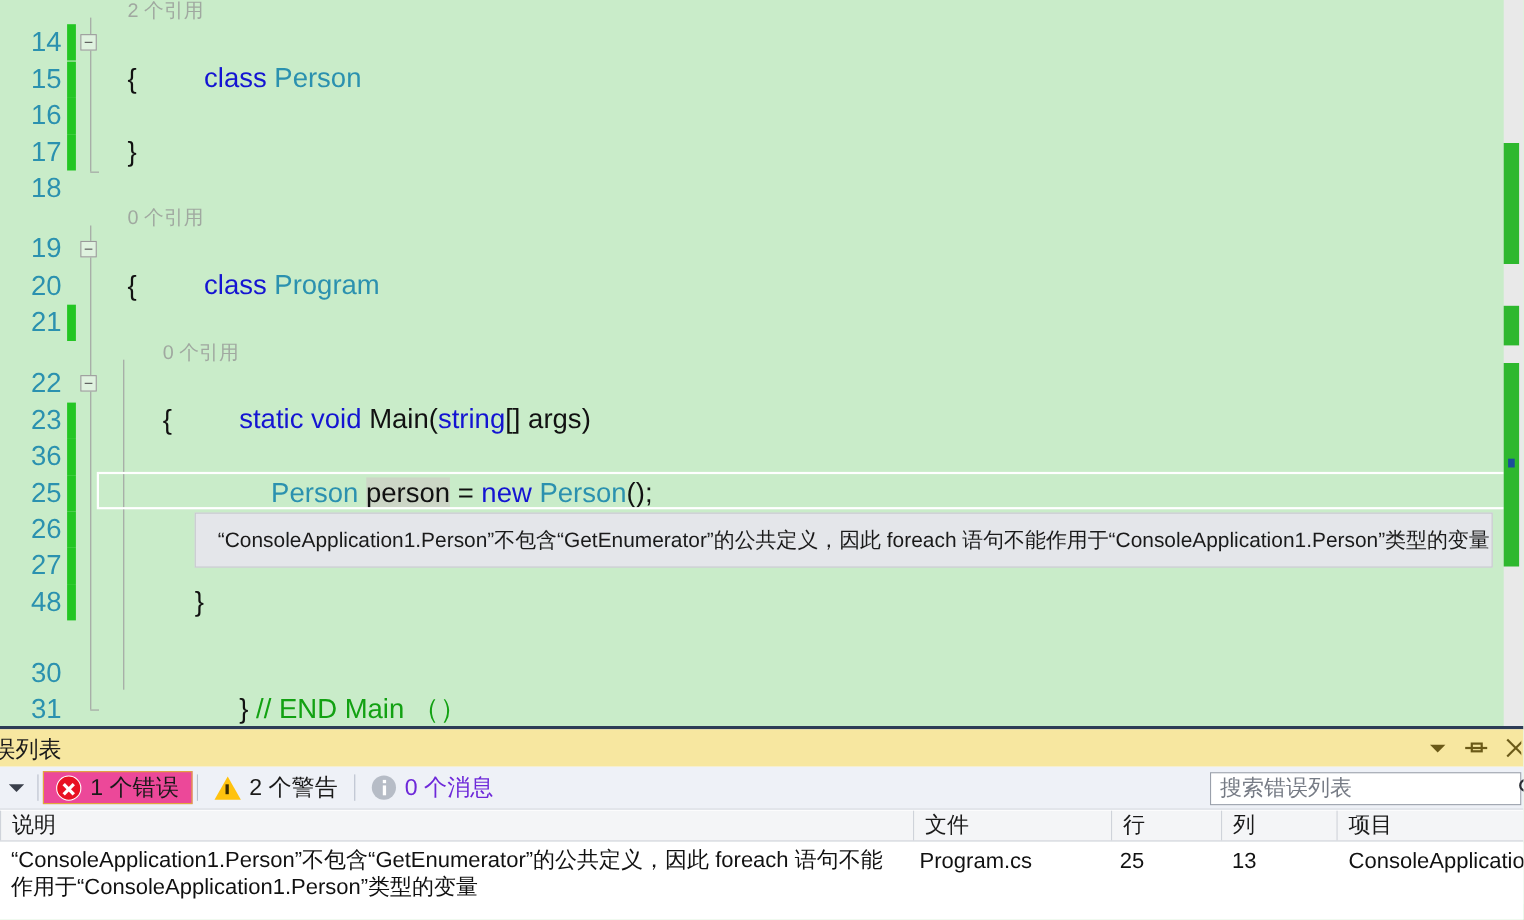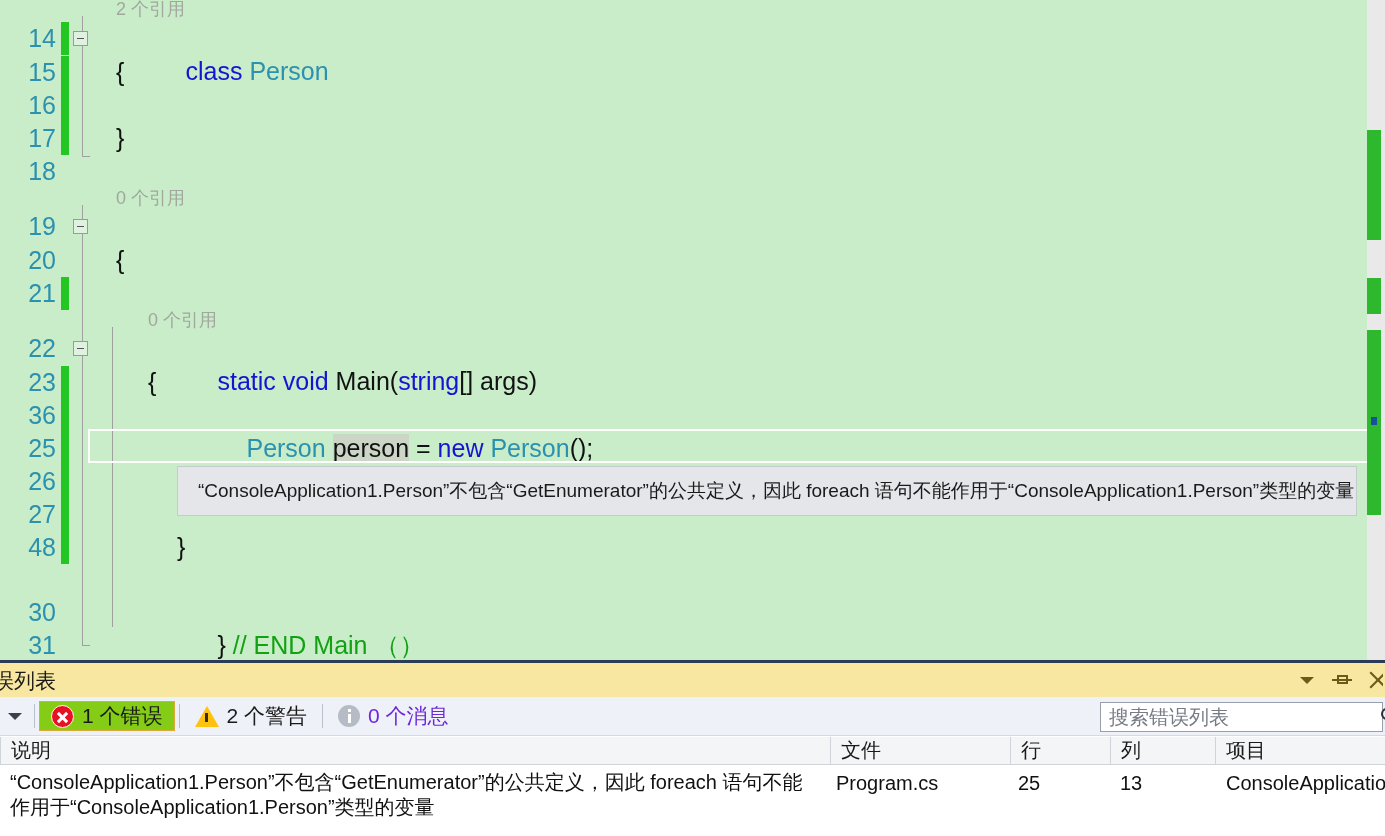--- a/index.html
+++ b/index.html
@@ -138,21 +138,21 @@
     content:"";position:absolute;left:8px;top:16px;
     border-left:7px solid transparent;border-right:7px solid transparent;
     border-top:7px solid #3a3f4b;
   }
   .tb-sep{width:1px;height:24px;background:#b9bfcc;margin:0 4px;}
 
   .badge{
     display:flex;align-items:center;gap:8px;height:30px;padding:0 11px;
     font-size:21px;color:#1a1a1a;white-space:nowrap;box-sizing:border-box;
   }
-  .badge.active{background:#84cc16;border:1px solid #e0a93b;}
+  .badge.active{background:#ec4899;border:1px solid #e0a93b;}
   .badge.muted{color:#6d28d9;}
 
   .ico-err{
     width:23px;height:23px;border-radius:50%;background:#e81123;position:relative;
     border:1px solid #ffffff;box-sizing:border-box;flex:0 0 auto;
   }
   .ico-err::before,.ico-err::after{
     content:"";position:absolute;left:4px;top:10px;width:13px;height:3px;background:#ffffff;
   }
   .ico-err::before{transform:rotate(45deg);}
@@ -255,20 +255,23 @@
 
       <div class="row" style="top:155px;">
         <div class="lineno">18</div>
       </div>
 
       <div class="codelens" style="left:116px;top:186px;">0 个引用</div>
 
       <div class="row" style="top:210px;">
         <div class="lineno">19</div>
         <div class="collapse"></div>
+        <div class="code" style="left:116px;">
+          <span class="kw">class</span><span class="plain"> </span><span class="type">Program</span>
+        </div>
       </div>
 
       <div class="row" style="top:244px;">
         <div class="lineno">20</div>
         <div class="code plain" style="left:116px;">{</div>
       </div>
 
       <div class="row" style="top:277px;">
         <div class="lineno">21</div>
         <div class="changebar"></div>

